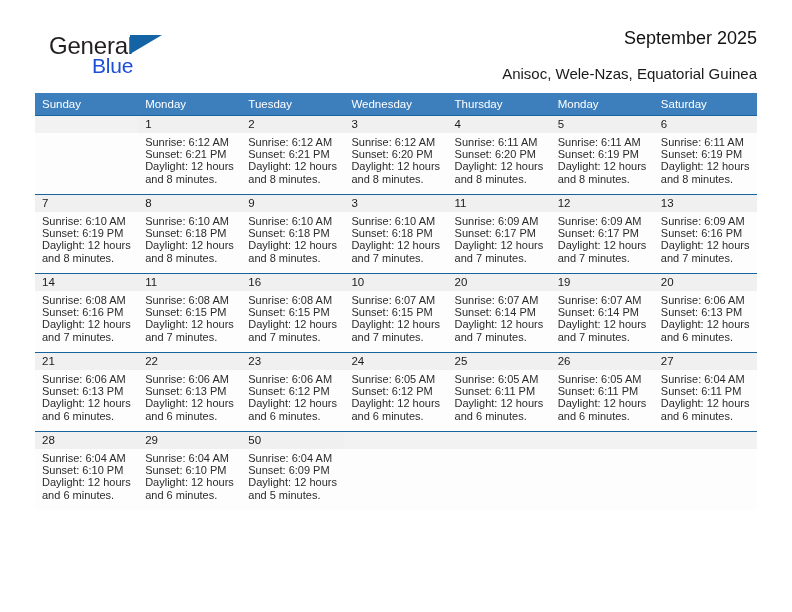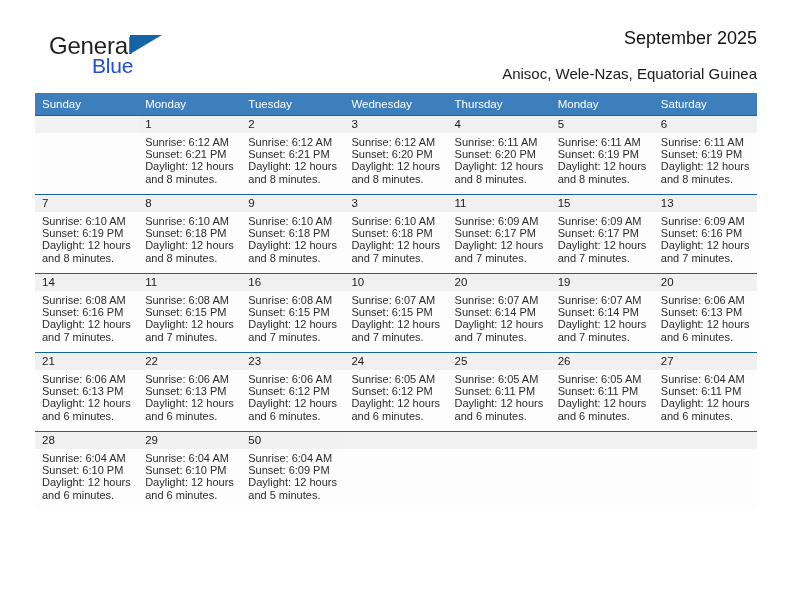--- a/index.html
+++ b/index.html
@@ -279,21 +279,21 @@
           <td class="day-cell">
             <div class="daynum-band">11</div>
             <div class="day-info">
               <div>Sunrise: 6:09 AM</div>
               <div>Sunset: 6:17 PM</div>
               <div>Daylight: 12 hours</div>
               <div>and 7 minutes.</div>
             </div>
           </td>
           <td class="day-cell">
-            <div class="daynum-band">15</div>
+            <div class="daynum-band">12</div>
             <div class="day-info">
               <div>Sunrise: 6:09 AM</div>
               <div>Sunset: 6:17 PM</div>
               <div>Daylight: 12 hours</div>
               <div>and 7 minutes.</div>
             </div>
           </td>
           <td class="day-cell">
             <div class="daynum-band">13</div>
             <div class="day-info">

